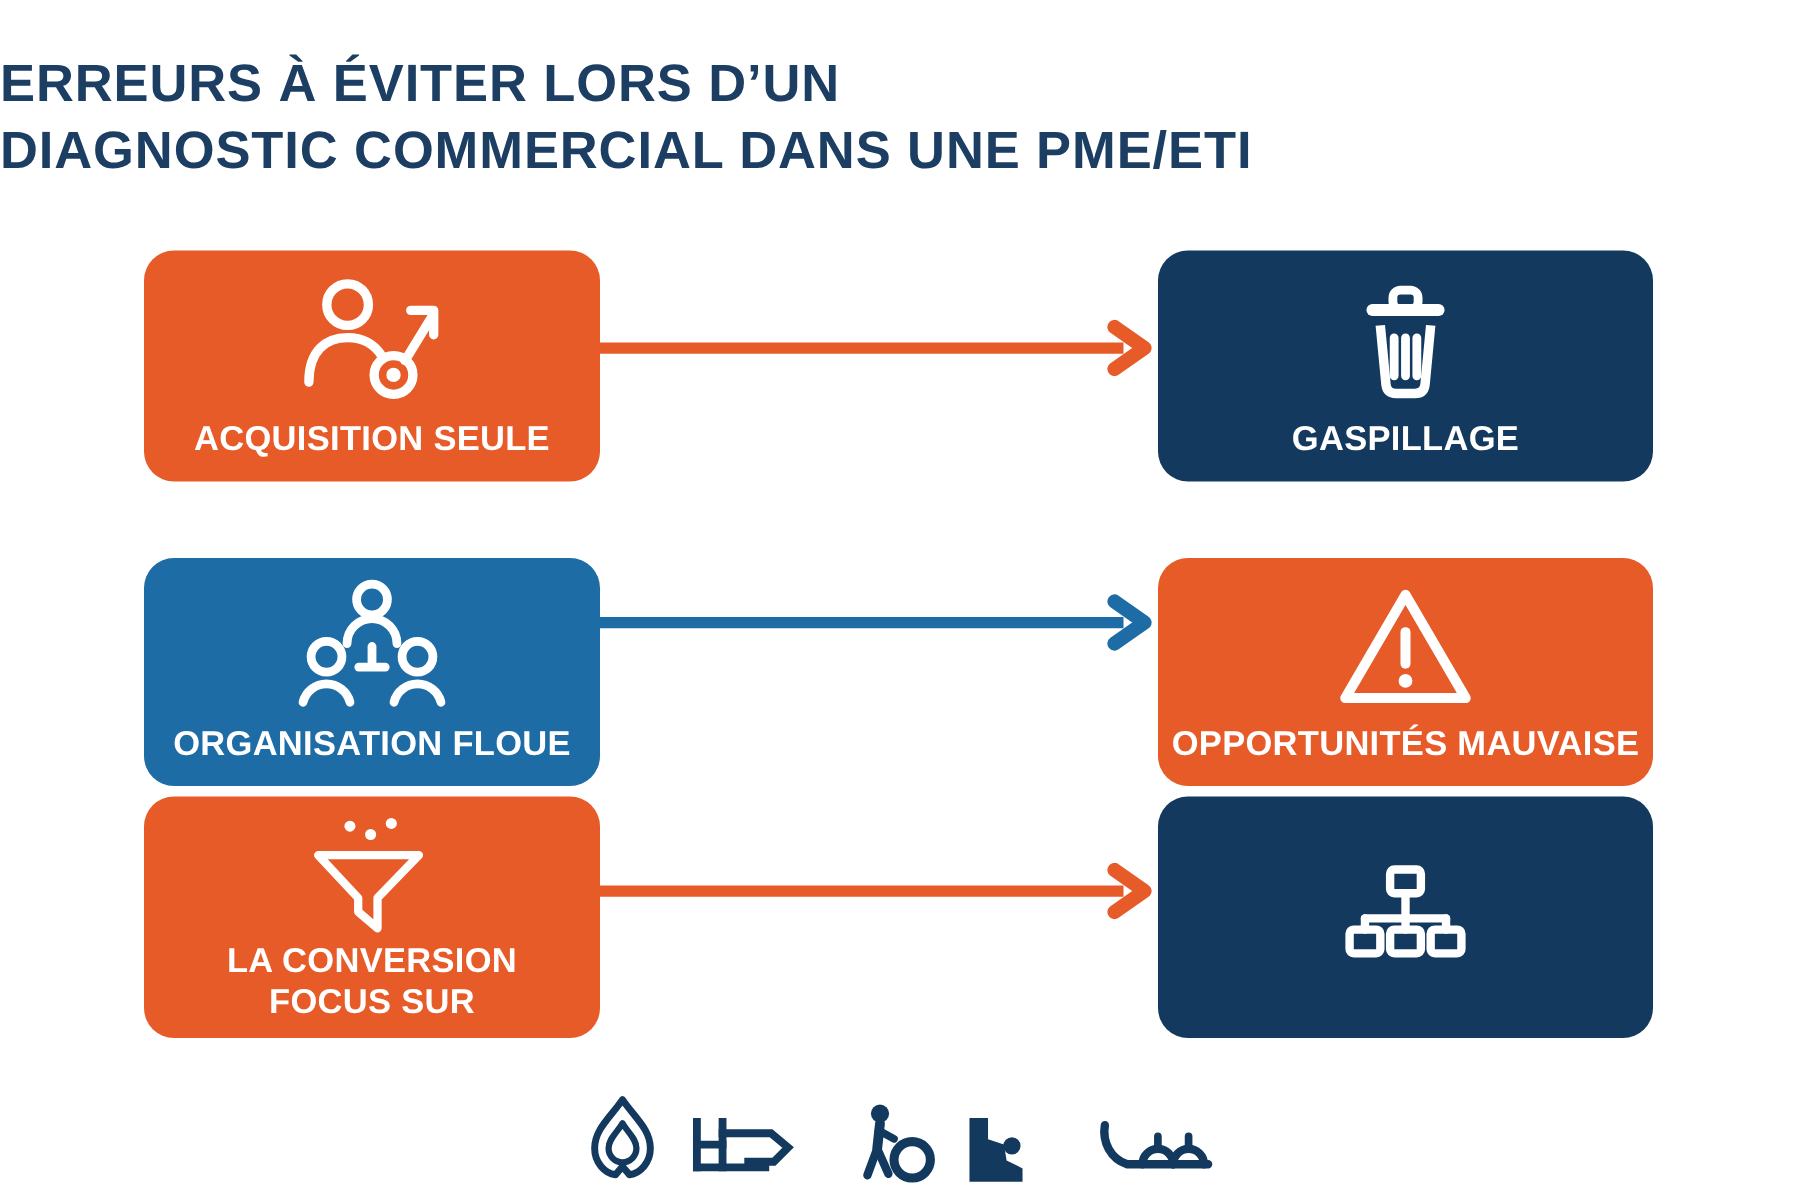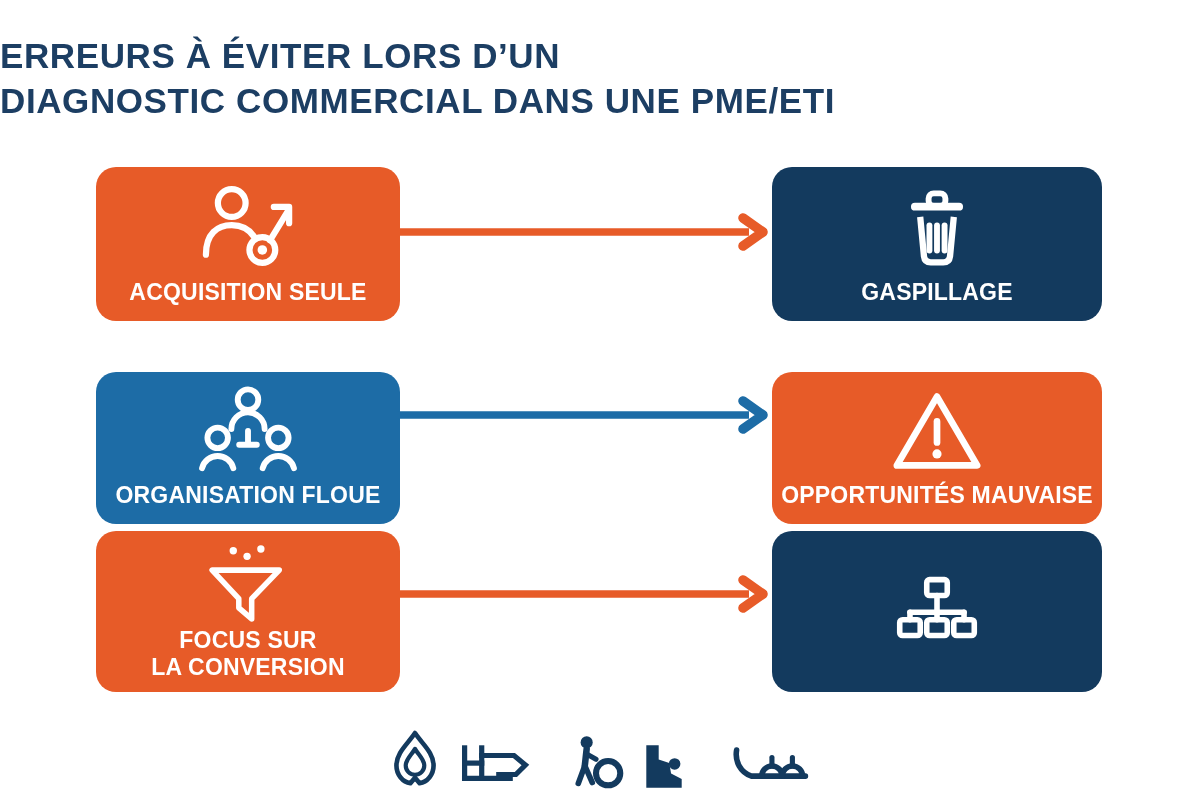--- a/index.html
+++ b/index.html
@@ -122,22 +122,22 @@
   <div class="box col-left r3 box--orange">
     <span class="box-icon">
       <svg width="92" height="84" viewBox="0 0 100 90" fill="none" stroke="currentColor" stroke-width="6" stroke-linejoin="round" stroke-linecap="round">
         <circle cx="34" cy="10" r="4" fill="currentColor" stroke="none"></circle>
         <circle cx="49" cy="16" r="4" fill="currentColor" stroke="none"></circle>
         <circle cx="64" cy="8" r="4" fill="currentColor" stroke="none"></circle>
         <path d="M11 31 L84 31 L54 62 L54 84 L40 72 L40 62 Z"></path>
       </svg>
     </span>
     <span class="box-label two-line">
+      <div>LA CONVERSION</div>
       <div>FOCUS SUR</div>
-      <div>LA CONVERSION</div>
     </span>
   </div>
 
   <svg class="arrow a3 arrow--orange" viewBox="0 0 372 38">
     <line x1="0" y1="19" x2="352" y2="19" stroke="currentColor" stroke-width="7.5"></line>
     <polyline points="346,5 366,19 346,33" fill="none" stroke="currentColor" stroke-width="9.5" stroke-linecap="round" stroke-linejoin="round"></polyline>
   </svg>
 
   <div class="box col-right r3 box--navy">
     <span class="box-icon">

